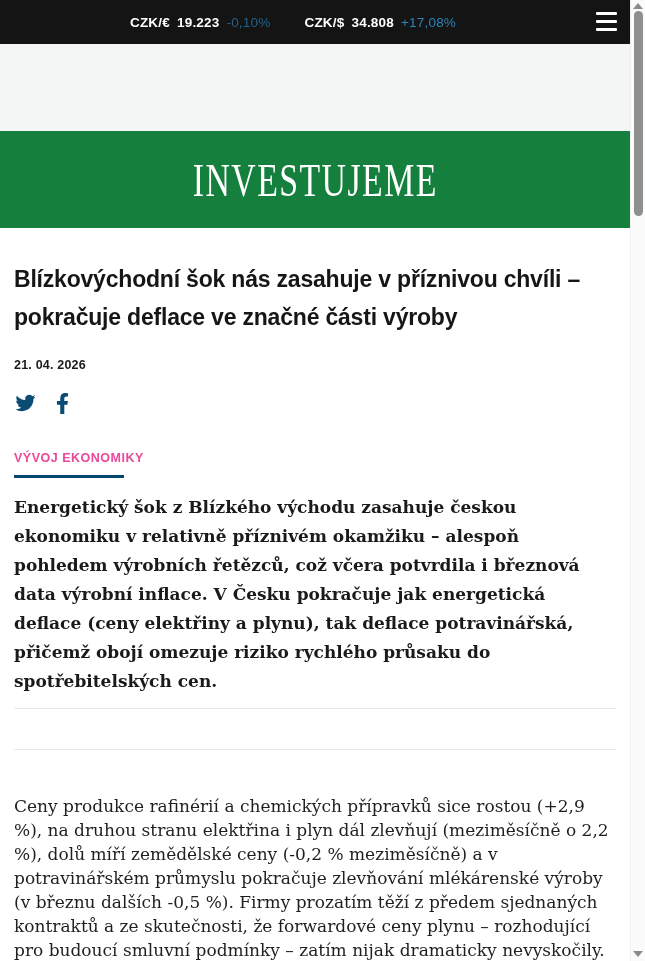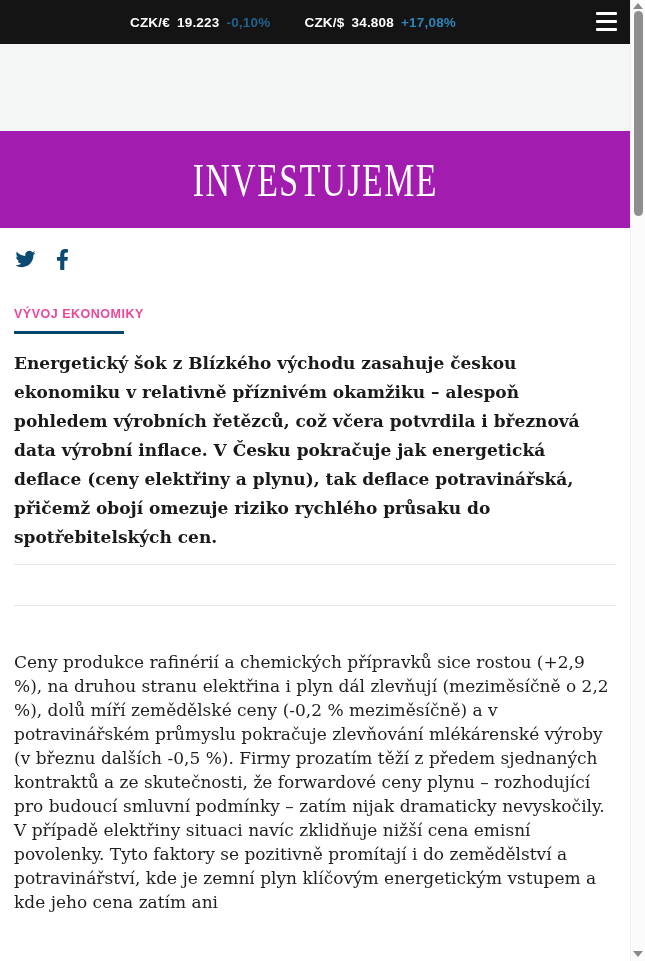--- a/index.html
+++ b/index.html
@@ -15,33 +15,33 @@
 
   
   .topbar {
     height:44px; background:#141414;
     display:flex; align-items:center; justify-content:center;
     position:relative;
   }
   .rates { display:flex; gap:34px; align-items:center; transform:translateX(-22px); }
   .rate { display:flex; gap:7px; align-items:baseline; cursor:pointer; }
   .rate .pair, .rate .val { color:#ffffff; font-size:13.5px; font-weight:700; letter-spacing:.2px; }
-  .rate .chg { font-size:13.5px; font-weight:700; letter-spacing:.2px; }
+  .rate .chg { font-size:13.5px; font-weight:400; letter-spacing:.2px; }
   .chg.down { color:#23608C; }
   .chg.up   { color:#2E84B8; }
   .hamburger {
     position:absolute; right:13px; top:12px; width:21px; height:19px;
     display:flex; flex-direction:column; justify-content:space-between; cursor:pointer;
   }
   .hamburger span { display:block; height:3px; background:#ffffff; border-radius:1px; }
 
   
   .gray-strip { height:87px; background:#F4F5F5; }
   .blueband {
-    height:97px; background:#a21caf;
+    height:97px; background:#15803d;
     display:flex; align-items:center; justify-content:center;
   }
   .logo {
     color:#ffffff;
     font-family:"Liberation Serif", serif;
     font-size:47px; font-weight:400; letter-spacing:2px;
     transform:scaleX(0.72); transform-origin:center;
     white-space:nowrap; cursor:pointer;
   }
 
@@ -131,21 +131,23 @@
       </div>
     </div>
 
     <div class="gray-strip"></div>
 
     <div class="blueband">
       <div class="logo">INVESTUJEME</div>
     </div>
 
     <div class="content">
+      <h1 class="title">Blízkovýchodní šok nás zasahuje v příznivou chvíli – pokračuje deflace ve značné části výroby</h1>
 
+      <div class="date">21. 04. 2026</div>
 
       <div class="social">
         <span class="icon">
           <svg width="23" height="20" viewBox="0 0 24 24" aria-hidden="true">
             <path d="M23.953 4.57a10 10 0 01-2.825.775 4.958 4.958 0 002.163-2.723c-.951.555-2.005.959-3.127 1.184a4.92 4.92 0 00-8.384 4.482C7.69 8.095 4.067 6.13 1.64 3.162a4.822 4.822 0 00-.666 2.475c0 1.71.87 3.213 2.188 4.096a4.904 4.904 0 01-2.228-.616v.06a4.923 4.923 0 003.946 4.827 4.996 4.996 0 01-2.212.085 4.936 4.936 0 004.604 3.417 9.867 9.867 0 01-6.102 2.105c-.39 0-.779-.023-1.17-.067a13.995 13.995 0 007.557 2.209c9.053 0 13.998-7.496 13.998-13.985 0-.21 0-.42-.015-.63A9.935 9.935 0 0024 4.59z"></path>
           </svg>
         </span>
         <span class="icon">
           <svg width="13" height="21" viewBox="0 0 320 512" aria-hidden="true">
             <path d="M279.14 288l14.22-92.66h-88.91v-60.13c0-25.35 12.42-50.06 52.24-50.06h40.42V6.26S260.43 0 225.36 0c-73.22 0-121.08 44.38-121.08 124.72v70.62H22.89V288h81.39v224h100.17V288z"></path>

